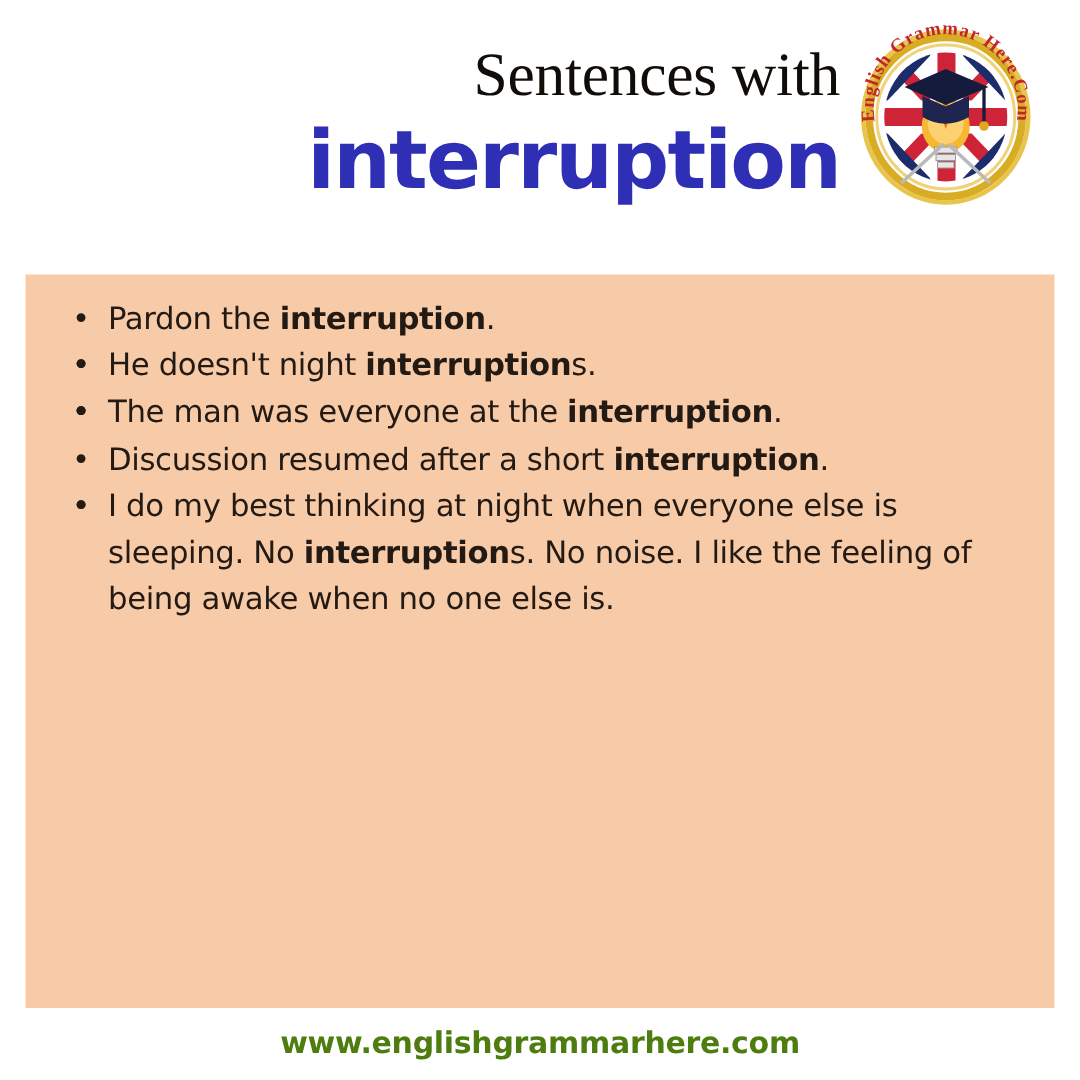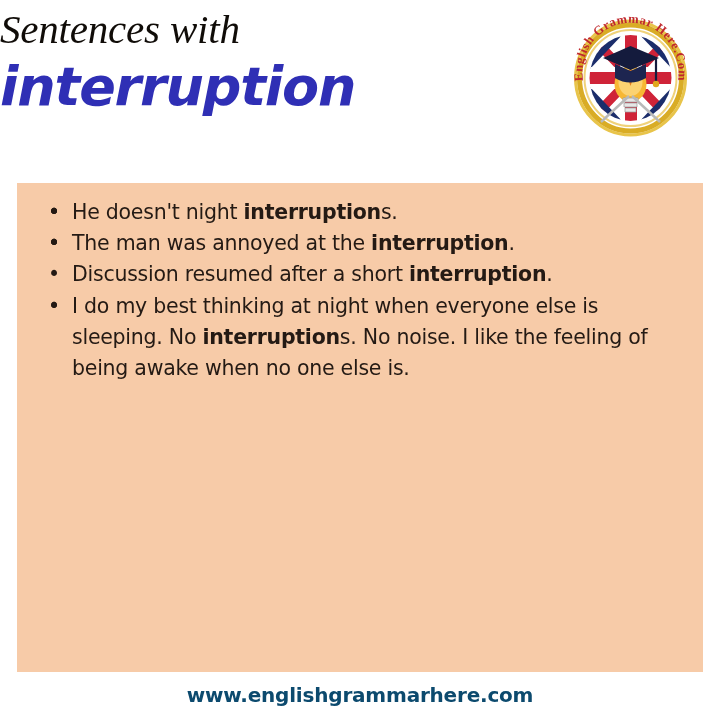--- a/index.html
+++ b/index.html
@@ -27,24 +27,23 @@
     position: absolute;
     left: 0;
     top: 0;
     width: 720px;
     height: 180px;
   }
 
   .title-block {
     position: absolute;
     left: 0;
-    top: 4px;
+    top: 24px;
     width: 560px;
-    text-align: left;
-    font-style: italic;
+    text-align: right;
   }
 
   .title-line1 {
     font-family: "Liberation Serif", "DejaVu Serif", serif;
     font-size: 41px;
     line-height: 50px;
     color: #100c08;
     letter-spacing: -0.2px;
     font-weight: 400;
     white-space: nowrap;
@@ -117,21 +116,21 @@
   .footer {
     position: absolute;
     left: 0;
     top: 682px;
     width: 720px;
     text-align: center;
     font-family: "DejaVu Sans", "Liberation Sans", sans-serif;
     font-size: 20px;
     line-height: 26px;
     font-weight: 700;
-    color: #0c4a6e;
+    color: #4d7c0f;
     letter-spacing: -0.2px;
   }
 </style>
 </head>
 <body>
 
 <div class="page">
 
   <div class="header">
 
@@ -189,26 +188,26 @@
         <text font-family="'Liberation Serif', serif" font-size="12.5" font-weight="bold" fill="#c0272d" letter-spacing="0.6">
           <textPath href="#ringpath" startOffset="50%" text-anchor="middle">English Grammar Here.Com</textPath>
         </text>
       </svg>
     </div>
 
   </div>
 
   <div class="content-box">
     <ul class="sentence-list">
-        <li class="sentence-item"><span class="bullet">•</span></li>
+        <li class="sentence-item"><span class="bullet">•</span><span><span>Pardon the </span><b>interruption</b><span>.</span></span></li>
         <li class="sentence-item"><span class="bullet">•</span></li>
         <li class="sentence-item"><span class="bullet">•</span><span><span>He doesn't night </span><b>interruption</b><span>s.</span></span></li>
         <li class="sentence-item"><span class="bullet">•</span></li>
         <li class="sentence-item"><span class="bullet">•</span></li>
-        <li class="sentence-item"><span class="bullet">•</span><span><span>The man was annoyed at the </span><b>interruption</b><span>.</span></span></li>
+        <li class="sentence-item"><span class="bullet">•</span><span><span>The man was everyone at the </span><b>interruption</b><span>.</span></span></li>
         <li class="sentence-item"><span class="bullet">•</span><span><span>Discussion resumed after a short </span><b>interruption</b><span>.</span></span></li>
         <li class="sentence-item"><span class="bullet">•</span></li>
         <li class="sentence-item"><span class="bullet">•</span><span><span>I do my best thinking at night when everyone else is sleeping. No </span><b>interruption</b><span>s. No noise. I like the feeling of being awake when no one else is.</span></span></li>
       </ul>
   </div>
 
   <div class="footer">www.englishgrammarhere.com</div>
 
 </div>
 

